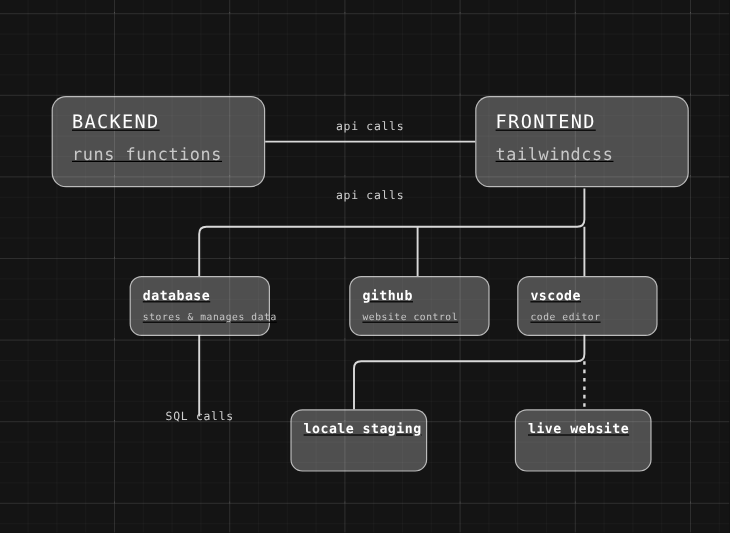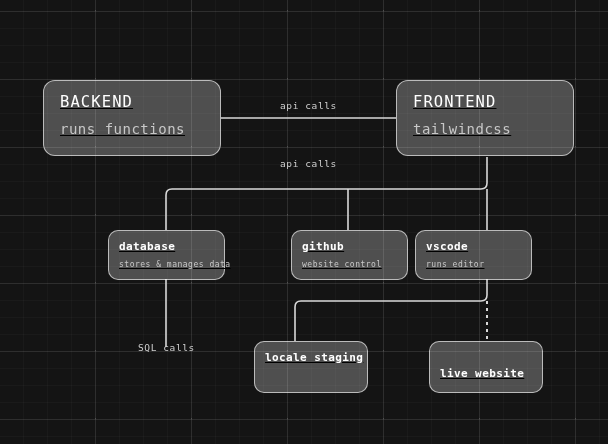--- a/index.html
+++ b/index.html
@@ -139,30 +139,30 @@
   <div class="node mid" style="left:108px; top:230px; width:117px; height:50px; padding-top:10px; padding-left:10px;">
     <div class="node-title">database</div>
     <div class="node-sub">stores &amp; manages data</div>
   </div>
 
   <div class="node mid" style="left:291px; top:230px; width:117px; height:50px; padding-top:10px; padding-left:10px;">
     <div class="node-title">github</div>
     <div class="node-sub">website control</div>
   </div>
 
-  <div class="node mid" style="left:415px; top:230px; width:117px; height:50px; padding-top:10px; padding-left:10px;">
+  <div class="node mid" style="left:431px; top:230px; width:117px; height:50px; padding-top:10px; padding-left:10px;">
     <div class="node-title">vscode</div>
-    <div class="node-sub">runs editor</div>
+    <div class="node-sub">code editor</div>
   </div>
 
-  <div class="node leaf" style="left:254px; top:341px; width:114px; height:52px; padding-top:10px; padding-left:10px;">
+  <div class="node leaf" style="left:242px; top:341px; width:114px; height:52px; padding-top:10px; padding-left:10px;">
     <div class="node-title">locale staging</div>
   </div>
 
-  <div class="node leaf" style="left:429px; top:341px; width:114px; height:52px; padding-top:26px; padding-left:10px;">
+  <div class="node leaf" style="left:429px; top:341px; width:114px; height:52px; padding-top:10px; padding-left:10px;">
     <div class="node-title">live website</div>
   </div>
 
   <div class="edge-label" style="left:280px; top:100px;">api calls</div>
 
   <div class="edge-label" style="left:280px; top:158px;">api calls</div>
 
   <div class="edge-label" style="left:138px; top:342px;text-align:right;">SQL calls</div>
 
 </div>

